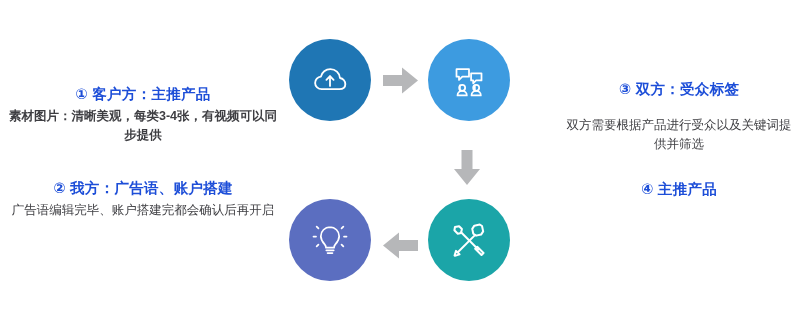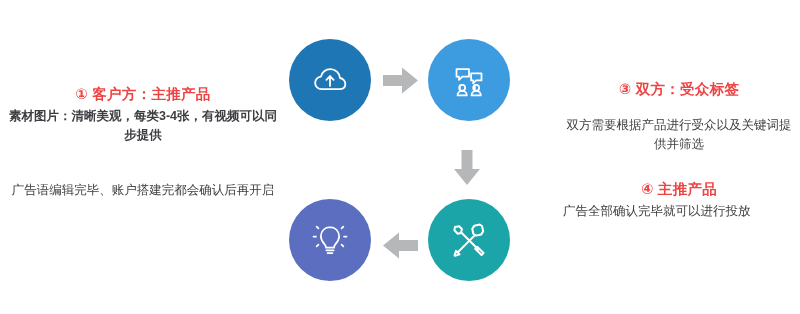--- a/index.html
+++ b/index.html
@@ -44,21 +44,21 @@
   #arrow-down  { left: 452px; top: 150px; }
   #arrow-left  { left: 382px; top: 231px; }
 
   
   .block {
     position: absolute;
   }
   .block .title {
     font-size: 14.5px;
     font-weight: bold;
-    color: #ef4444;
+    color: #1d4ed8;
     line-height: 20px;
     letter-spacing: 0.3px;
     white-space: nowrap;
   }
   .block .body {
     font-size: 12.5px;
     color: #3e3e42;
     line-height: 19px;
     margin-top: 3px;
   }
@@ -156,26 +156,26 @@
       </svg>
     </span>
   </div>
 
   <div class="block left" id="block-1">
     <div class="title">① 客户方：主推产品</div>
     <div class="body">素材图片：清晰美观，每类3-4张，有视频可以同步提供</div>
   </div>
 
   <div class="block left" id="block-2">
+    <div class="title">② 我方：广告语、账户搭建</div>
     <div class="body">广告语编辑完毕、账户搭建完都会确认后再开启</div>
   </div>
 
   <div class="block right" id="block-3">
     <div class="title">③ 双方：受众标签</div>
     <div class="body">双方需要根据产品进行受众以及关键词提供并筛选</div>
   </div>
 
   <div class="block right" id="block-4">
     <div class="title">④ 主推产品</div>
-    <div class="body">广告全部确认完毕就可以进行投放</div>
   </div>
 
 </div>
 
 </body></html>

